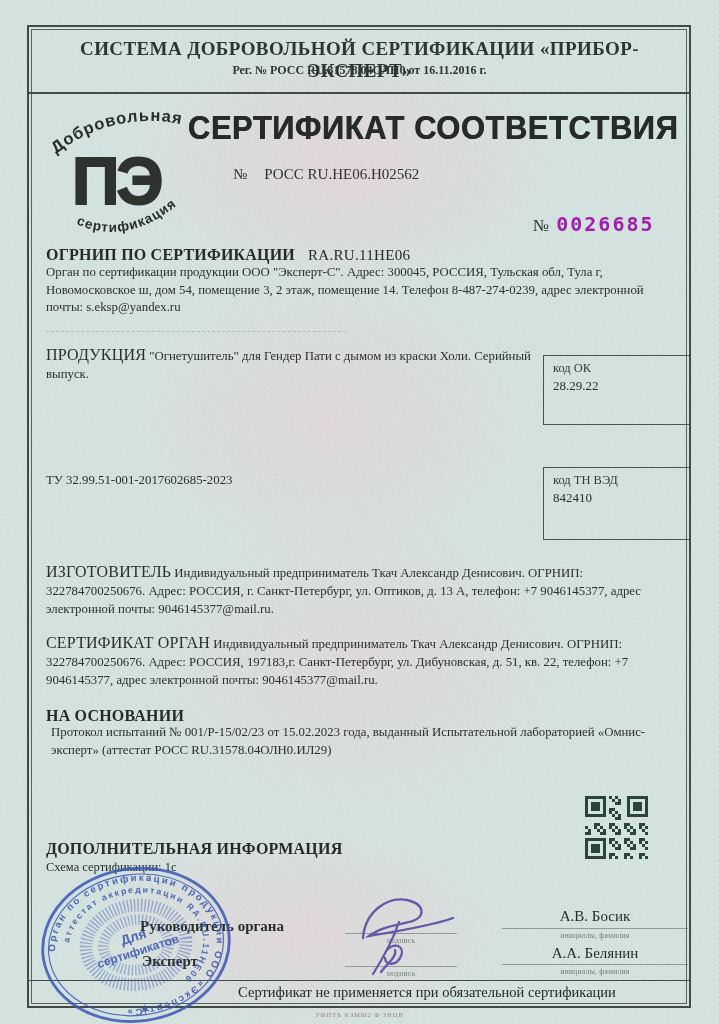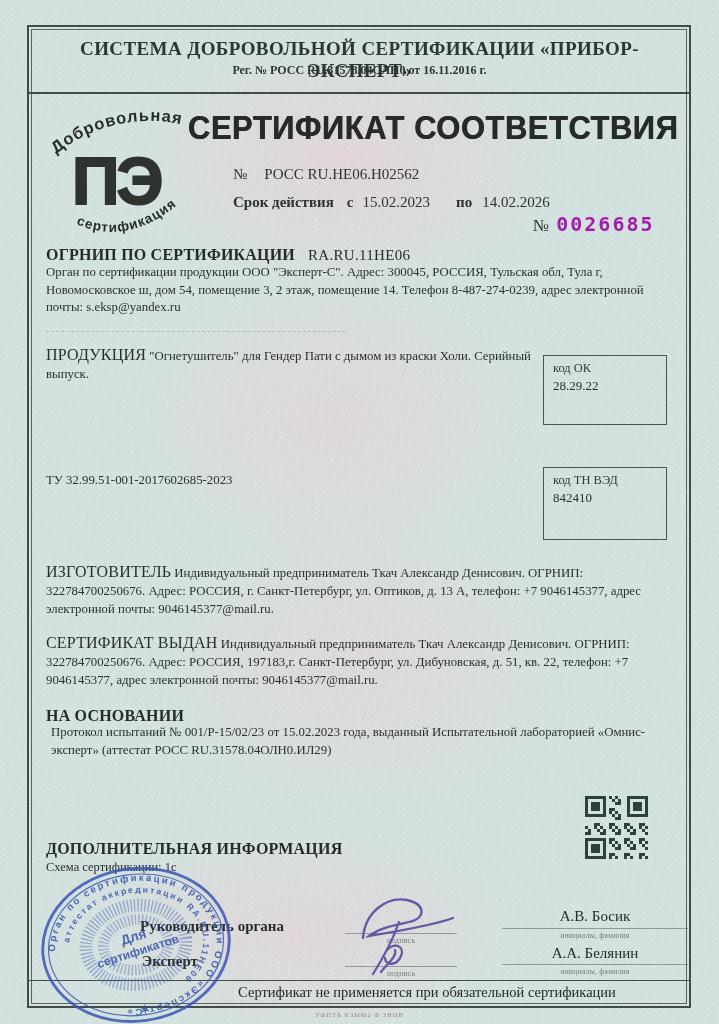--- a/index.html
+++ b/index.html
@@ -42,21 +42,21 @@
                  font-size:20px;letter-spacing:2px;color:#a21caf;margin-left:7px;}
   .sec-label{font-weight:bold;font-size:16px;letter-spacing:.2px;color:#252b27;}
   .abs{position:absolute;}
   .stext{font-size:12.8px;line-height:1.38;color:#2a302c;}
   .org-line{left:46px;top:246px;}
   .org-line .att{font-weight:normal;font-size:15px;margin-left:13px;letter-spacing:.3px;}
   .org-text{left:46px;top:264px;width:614px;}
   .faint-rule{position:absolute;left:46px;top:331px;width:300px;border-top:1px dashed rgba(80,100,95,.28);}
   .product-p{left:46px;top:344px;width:502px;}
   .inline-label{font-weight:normal;font-size:16px;letter-spacing:.2px;}
-  .code-box{position:absolute;left:543px;width:124px;box-sizing:border-box;
+  .code-box{position:absolute;left:543px;width:148px;box-sizing:border-box;
             border:1.3px solid #4a544e;padding:5px 9px;z-index:1;}
   .box-ok{top:355px;height:70px;}
   .box-tnved{top:467px;height:73px;}
   .code-box .cl{font-size:12.5px;color:#333b36;}
   .code-box .cv{font-size:13px;margin-top:2px;color:#2a302c;}
   .comp-label{left:46px;top:451px;}
   .comp-text{left:46px;top:472px;width:500px;}
   .man-p{left:46px;top:561px;width:617px;}
   .iss-p{left:46px;top:632px;width:617px;}
   .basis-label{left:46px;top:707px;}
@@ -111,23 +111,20 @@
       <textPath href="#arcBot">сертификация</textPath>
     </text>
   </svg>
 
   <div class="title">СЕРТИФИКАТ СООТВЕТСТВИЯ</div>
 
   <div class="num-line">
     <span>№</span><span class="val">РОСС RU.НЕ06.Н02562</span>
   </div>
 
-  <div class="validity">
-    <span class="b">Срок действия</span><span class="b c">с</span><span class="from">15.02.2023</span><span class="b po">по</span><span class="to">14.02.2026</span>
-  </div>
 
   <div class="blank-no">
     <span class="lbl">№</span><span class="red">0026685</span>
   </div>
 
   <div class="abs org-line sec-label">
     <span>ОГРНИП ПО СЕРТИФИКАЦИИ</span><span class="att">RA.RU.11НЕ06</span>
   </div>
   <div class="abs org-text stext">Орган по сертификации продукции ООО "Эксперт-С". Адрес: 300045, РОССИЯ, Тульская обл, Тула г, Новомосковское ш, дом 54, помещение 3, 2 этаж, помещение 14. Телефон 8-487-274-0239, адрес электронной почты: s.eksp@yandex.ru</div>
   <div class="faint-rule"></div>
@@ -146,21 +143,21 @@
     <div class="cl">код ТН ВЭД</div>
     <div class="cv">842410</div>
   </div>
 
   <p class="abs man-p stext" style="margin:0">
     <span class="inline-label">ИЗГОТОВИТЕЛЬ</span>
     <span>Индивидуальный предприниматель Ткач Александр Денисович. ОГРНИП: 322784700250676. Адрес: РОССИЯ, г. Санкт-Петербург, ул. Оптиков, д. 13 А, телефон: +7 9046145377, адрес электронной почты: 9046145377@mail.ru.</span>
   </p>
 
   <p class="abs iss-p stext" style="margin:0">
-    <span class="inline-label">СЕРТИФИКАТ ВЫДАН</span>
+    <span class="inline-label">СЕРТИФИКАТ ОРГАН</span>
     <span>Индивидуальный предприниматель Ткач Александр Денисович. ОГРНИП: 322784700250676. Адрес: РОССИЯ, 197183,г. Санкт-Петербург, ул. Дибуновская, д. 51, кв. 22, телефон: +7 9046145377, адрес электронной почты: 9046145377@mail.ru.</span>
   </p>
 
   <div class="abs basis-label sec-label">НА ОСНОВАНИИ</div>
   <div class="abs basis-text stext">Протокол испытаний № 001/Р-15/02/23 от 15.02.2023 года, выданный Испытательной лабораторией «Омнис-эксперт» (аттестат РОСС RU.31578.04ОЛН0.ИЛ29)</div>
 
   <svg class="qr" viewBox="0 0 63 63">
     <g id="qr-modules">
         <rect x="24" y="0" width="3" height="3" fill="#2a433d"></rect>
         <rect x="30" y="0" width="3" height="3" fill="#2a433d"></rect>

